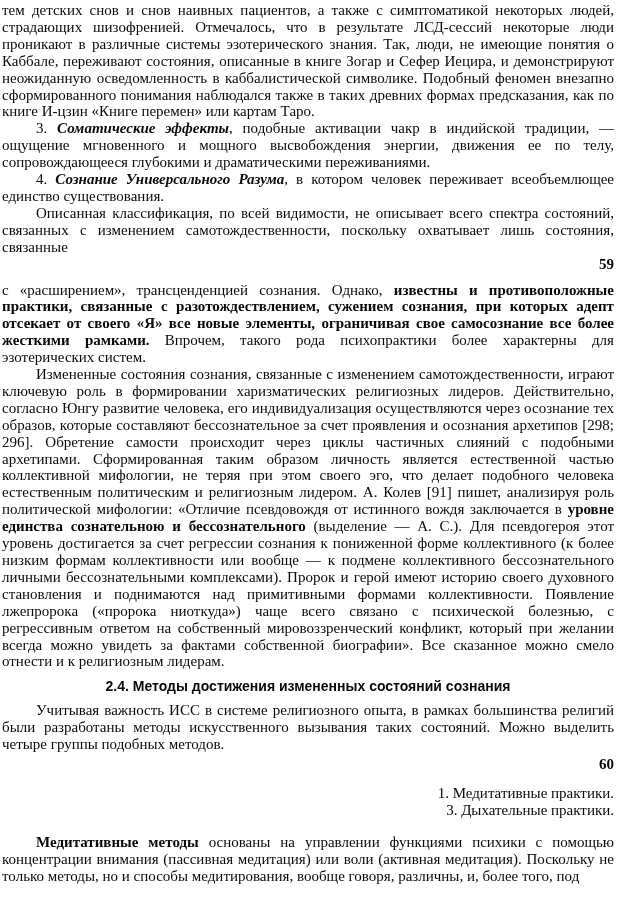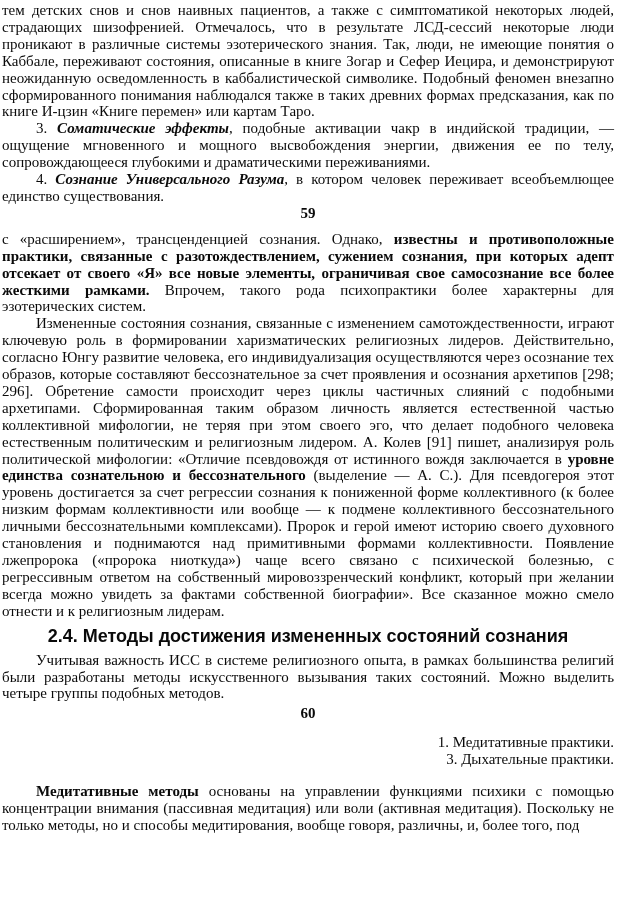--- a/index.html
+++ b/index.html
@@ -31,46 +31,47 @@
   .page p.indent {
     text-indent: 34px;
   }
   .page p.list-line {
     text-indent: 34px;
     text-align: right;
   }
   .bold { font-weight: bold; }
   .bi   { font-weight: bold; font-style: italic; }
   .page-number {
-    text-align: center;
+    text-align: right;
     font-weight: bold;
     margin: 0 0 9px 0;
     font-family: Liberation Serif, serif;
   }
   .page-number.pn-60 {
     margin: 3px 0 12px 0;
   }
   .heading {
     font-family: "Liberation Sans", sans-serif;
     font-weight: bold;
-    font-size: 18px;
+    font-size: 14px;
     line-height: 19px;
     text-align: center;
     margin: 7px 0 6px 0;
   }
   .spacer { height: 15px; }
 </style>
 </head>
 <body>
 
 <div class="page">
   <div>
       <p class="no-indent"><span>тем детских снов и снов наивных пациентов, а также с симптоматикой некоторых людей, страдающих шизофренией. Отмечалось, что в результате ЛСД-сессий некоторые люди проникают в различные системы эзотерического знания. Так, люди, не имеющие понятия о Каббале, переживают состояния, описанные в книге Зогар и Сефер Иецира, и демонстрируют неожиданную осведомленность в каббалистической символике. Подобный феномен внезапно сформированного понимания наблюдался также в таких древних формах предсказания, как по книге И-цзин «Книге перемен» или картам Таро.</span></p>
       <p class="indent"><span>3. </span><span class="bi">Соматические эффекты</span><span>, подобные активации чакр в индийской традиции, — ощущение мгновенного и мощного высвобождения энергии, движения ее по телу, сопровождающееся глубокими и драматическими переживаниями.</span></p>
       <p class="indent"><span>4. </span><span class="bi">Сознание Универсального Разума</span><span>, в котором человек переживает всеобъемлющее единство существования.</span></p>
+      <p class="indent"><span>Описанная классификация, по всей видимости, не описывает всего спектра состояний, связанных с изменением самотождественности, поскольку охватывает лишь состояния, связанные</span></p>
       <div class="page-number"><span>59</span></div>
       <p class="no-indent"><span>с «расширением», трансценденцией сознания. Однако, </span><span class="bold">известны и противоположные практики, связанные с разотождествлением, сужением сознания, при которых адепт отсекает от своего «Я» все новые элементы, ограничивая свое самосознание все более жесткими рамками.</span><span> Впрочем, такого рода психопрактики более характерны для эзотерических систем.</span></p>
       <p class="indent"><span>Измененные состояния сознания, связанные с изменением самотождественности, играют ключевую роль в формировании харизматических религиозных лидеров. Действительно, согласно Юнгу развитие человека, его индивидуализация осуществляются через осознание тех образов, которые составляют бессознательное за счет проявления и осознания архетипов [298; 296]. Обретение самости происходит через циклы частичных слияний с подобными архетипами. Сформированная таким образом личность является естественной частью коллективной мифологии, не теряя при этом своего эго, что делает подобного человека естественным политическим и религиозным лидером. А. Колев [91] пишет, анализируя роль политической мифологии: «Отличие псевдовождя от истинного вождя заключается в </span><span class="bold">уровне единства сознательною и бессознательного</span><span> (выделение — А. С.). Для псевдогероя этот уровень достигается за счет регрессии сознания к пониженной форме коллективного (к более низким формам коллективности или вообще — к подмене коллективного бессознательного личными бессознательными комплексами). Пророк и герой имеют историю своего духовного становления и поднимаются над примитивными формами коллективности. Появление лжепророка («пророка ниоткуда») чаще всего связано с психической болезнью, с регрессивным ответом на собственный мировоззренческий конфликт, который при желании всегда можно увидеть за фактами собственной биографии». Все сказанное можно смело отнести и к религиозным лидерам.</span></p>
       <div class="heading"><span>2.4. Методы достижения измененных состояний сознания</span></div>
       <p class="indent"><span>Учитывая важность ИСС в системе религиозного опыта, в рамках большинства религий были разработаны методы искусственного вызывания таких состояний. Можно выделить четыре группы подобных методов.</span></p>
       <div class="page-number pn-60"><span>60</span></div>
       <p class="list-line"><span>1. Медитативные практики.</span></p>
       <p class="list-line"><span>3. Дыхательные практики.</span></p>
       <div class="spacer"></div>
       <p class="indent"><span class="bold">Медитативные методы</span><span> основаны на управлении функциями психики с помощью концентрации внимания (пассивная медитация) или воли (активная медитация). Поскольку не только методы, но и способы медитирования, вообще говоря, различны, и, более того, под</span></p>

